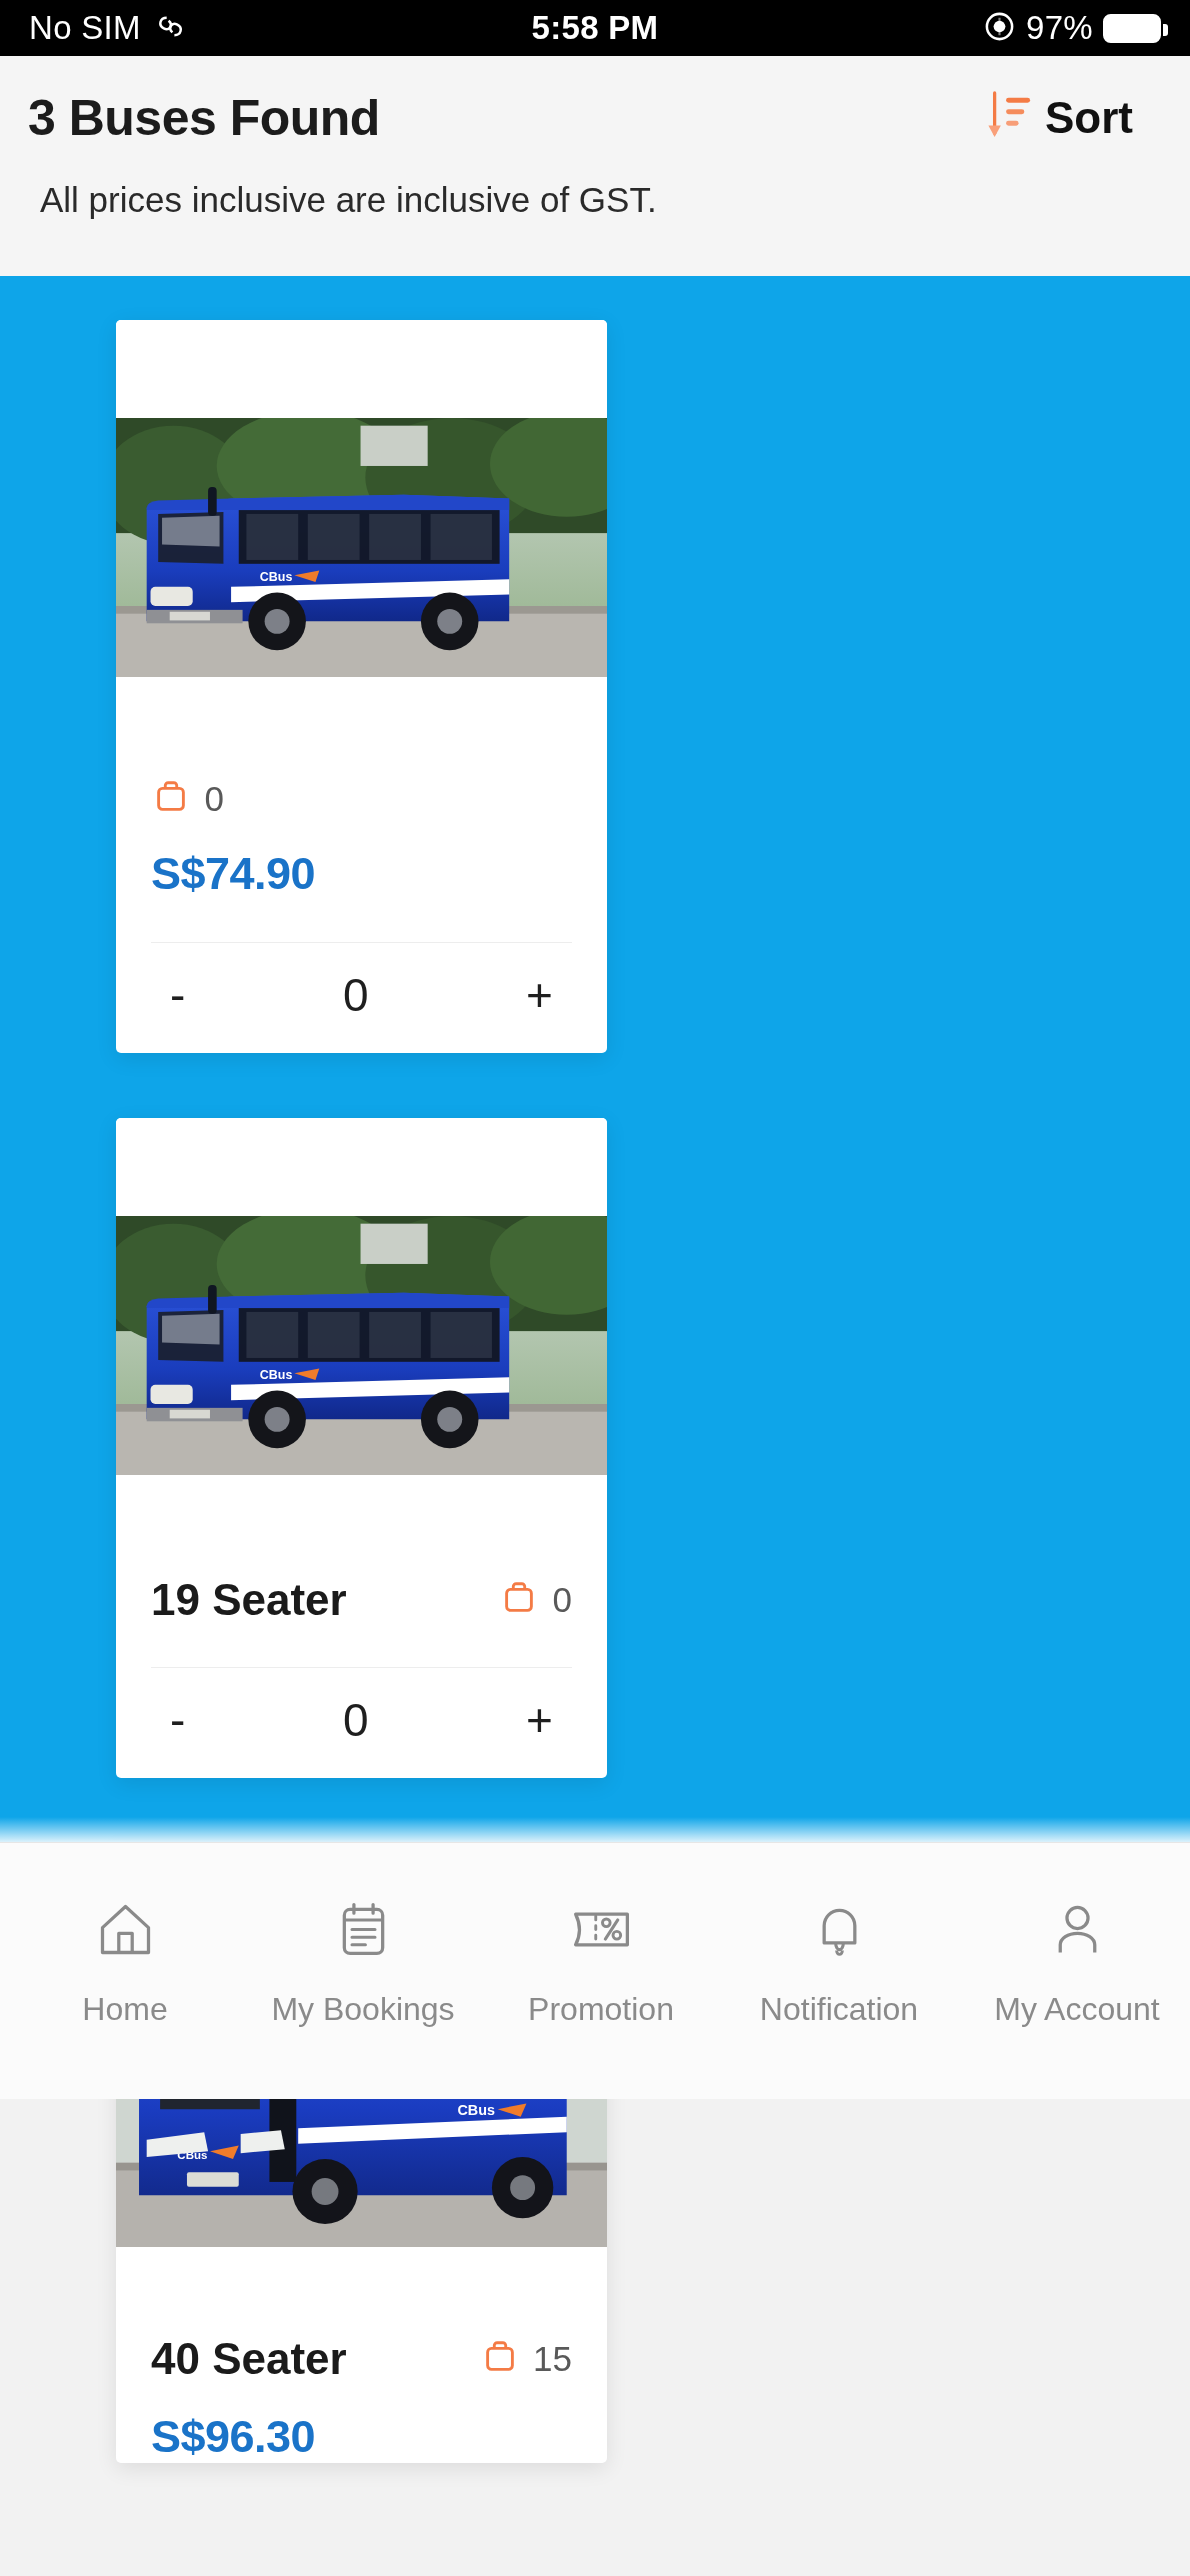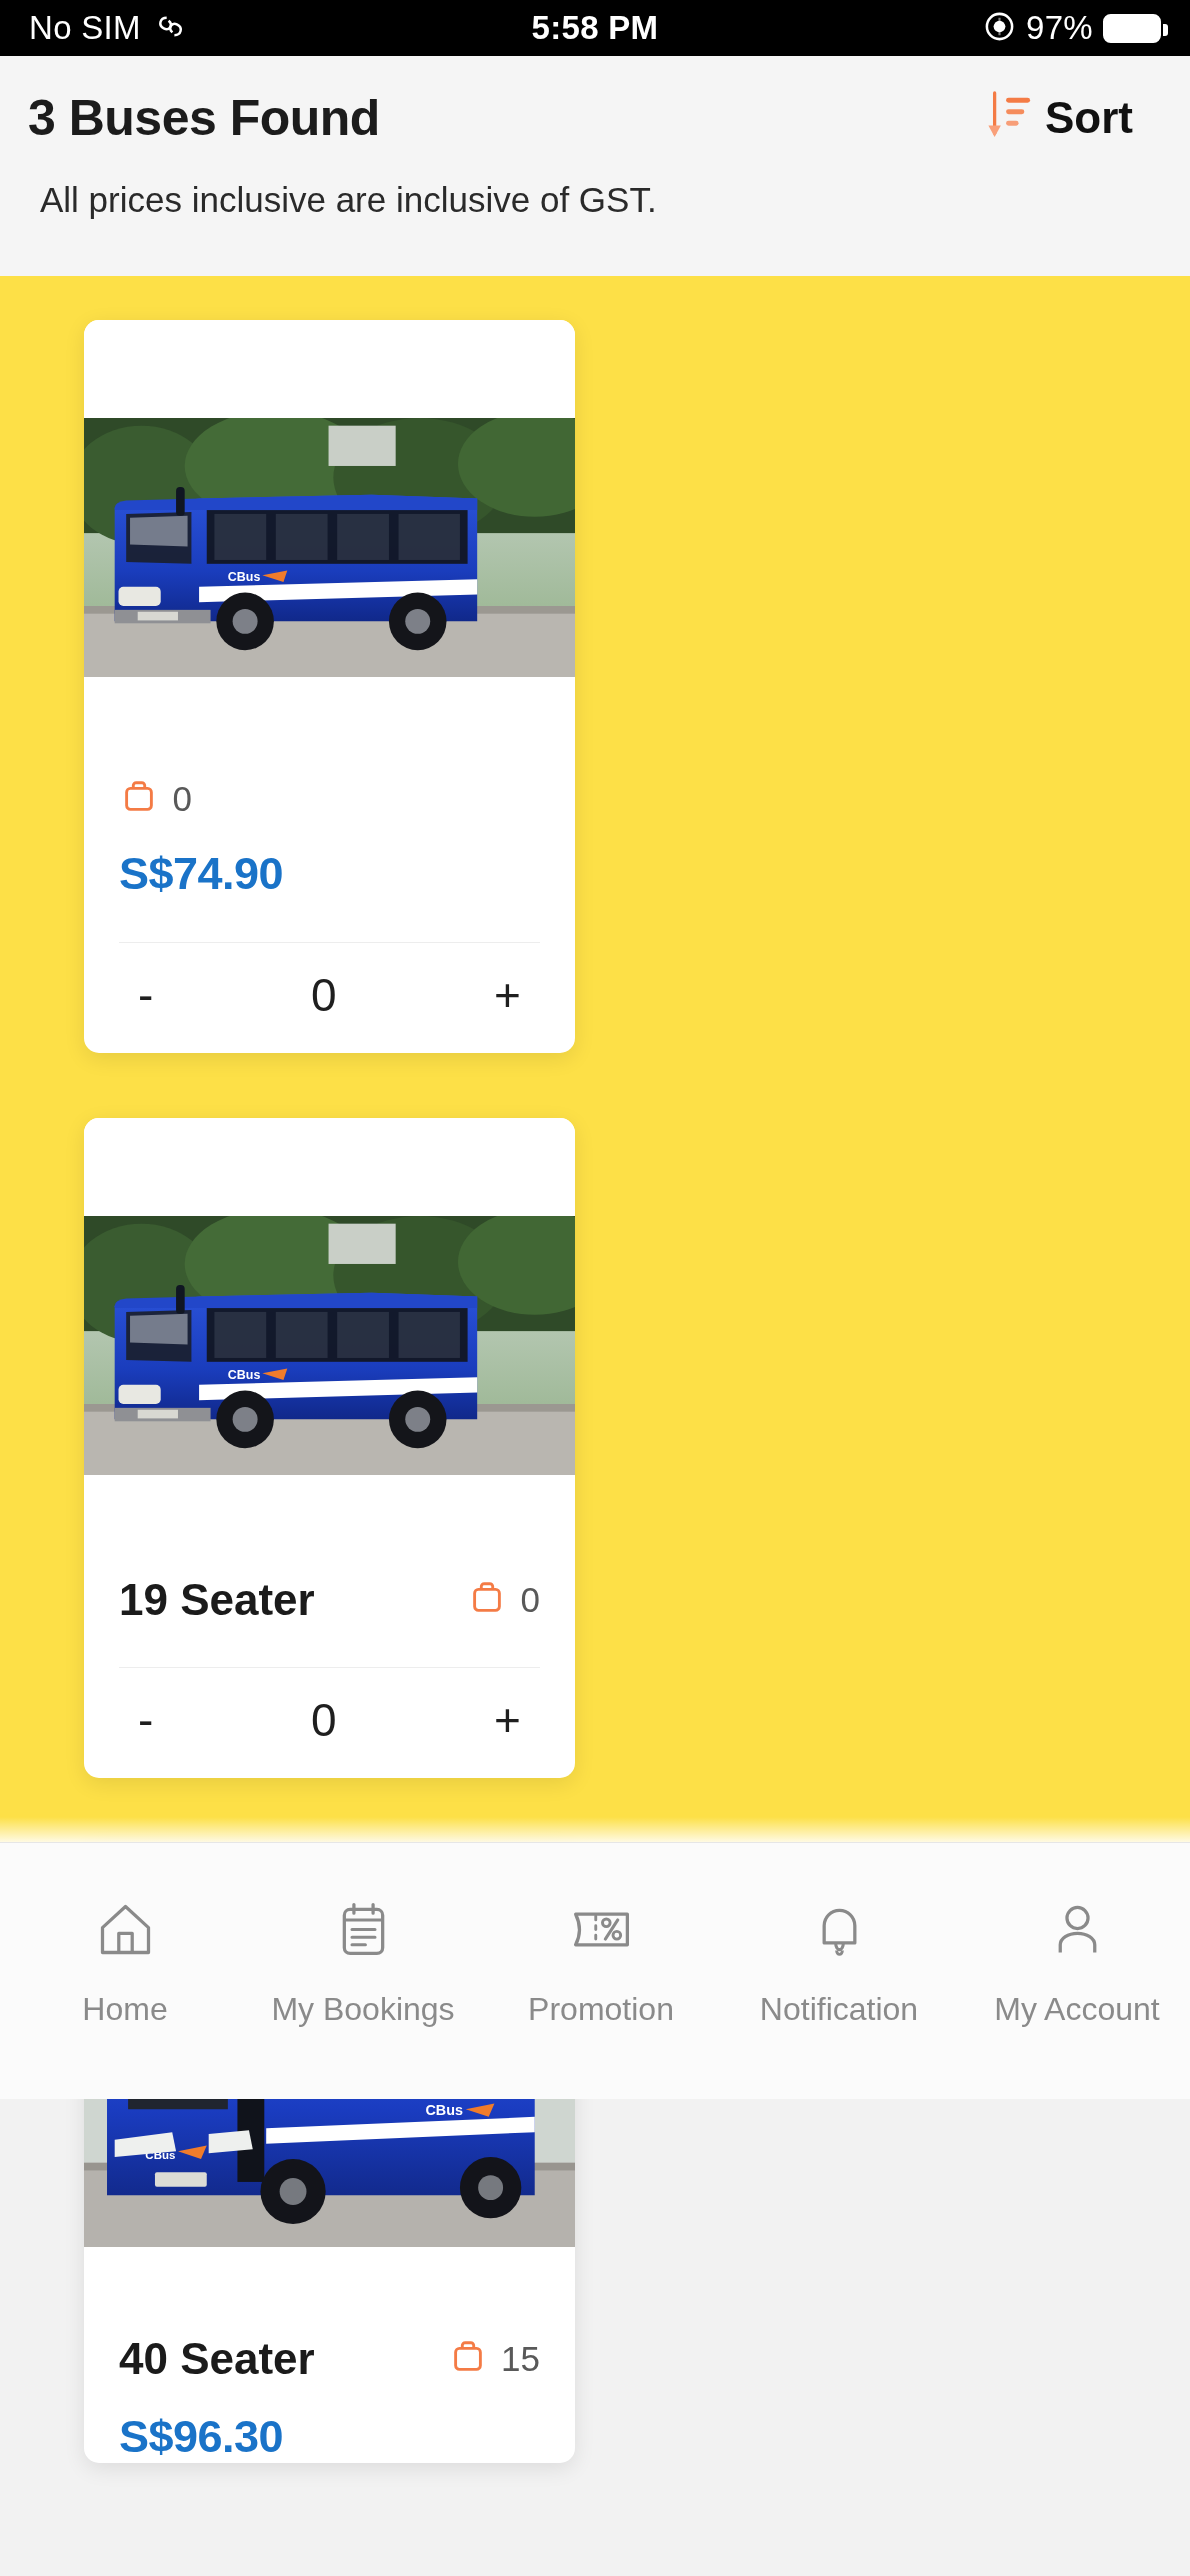--- a/index.html
+++ b/index.html
@@ -2,21 +2,21 @@
 <html><head>
 <meta charset="utf-8">
 <style>
   * { margin:0; padding:0; box-sizing:border-box; }
   html, body {
     width:1190px; height:2576px;
     font-family:"Liberation Sans", sans-serif;
     background:#f2f2f2;
     overflow:hidden;
   }
-  .phone { position:relative; width:1190px; height:2099px; background:#fde047; }
+  .phone { position:relative; width:1190px; height:2099px; background:#0ea5e9; }
 
   
   .status-bar {
     position:absolute; top:0; left:0; width:1190px; height:56px;
     background:#000; color:#fff;
     display:flex; align-items:center; justify-content:space-between;
     padding:0 29px;
   }
   .sb-left { display:flex; align-items:center; gap:13.4px; }
   .sb-right { display:flex; align-items:center; gap:10px; }
@@ -49,23 +49,23 @@
     font-size:35px; color:#2a2a2a; font-weight:400;
   }
 
   
   .grid {
     position:absolute; top:320px; left:0; width:1190px;
     padding:0 84px 0 84px;
     display:flex; flex-wrap:wrap; gap:65px;
   }
   .card {
-    width:491px; background:#fff; border-radius:15px;
+    width:491px; background:#fff; border-radius:5px;
     box-shadow:0 5.8px 21px rgba(0,0,0,0.09);
-    overflow:hidden; position:relative;
+    overflow:hidden; position:relative;margin-left:32px;
   }
   .card-img-wrap {
     width:100%; height:357px; background:#fff;
     display:flex; align-items:center; justify-content:center;
     padding-top:98px;
   }
   .card-img-wrap.tall { padding-top:61px; height:412px; }
   .bus-photo { width:100%; height:259px; display:block; }
   .bus-photo.tall { height:335px; }
 

